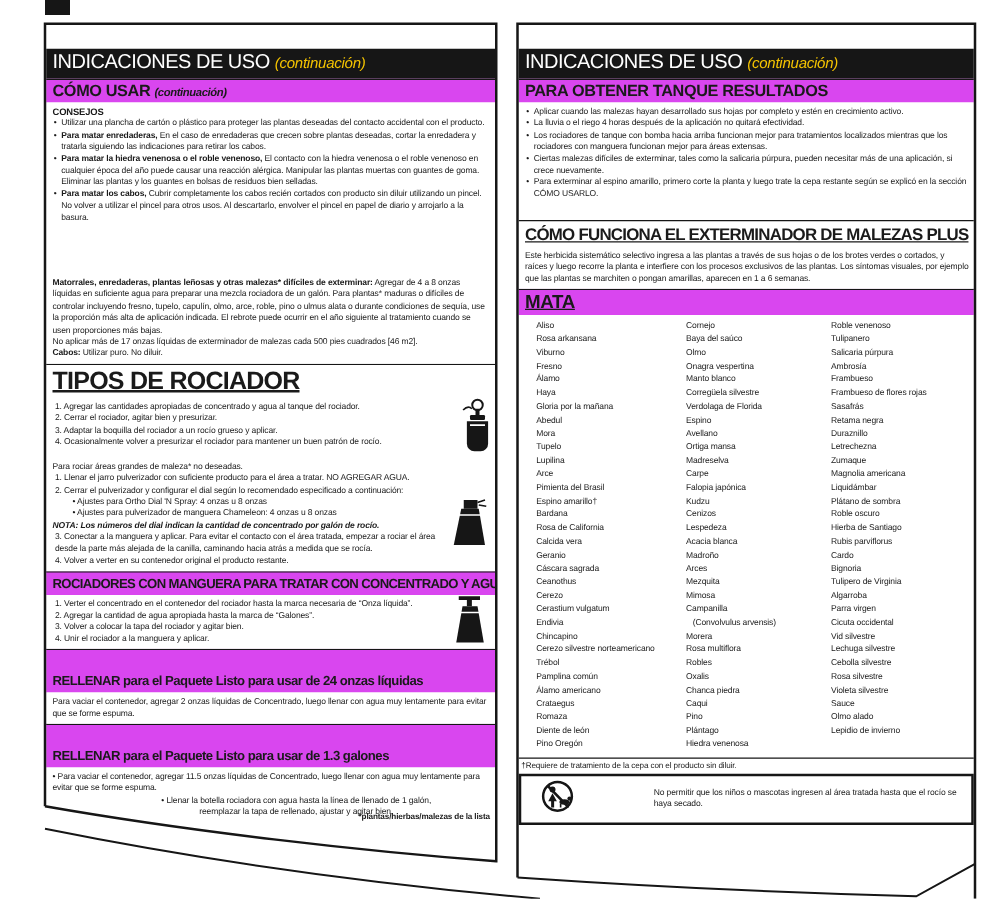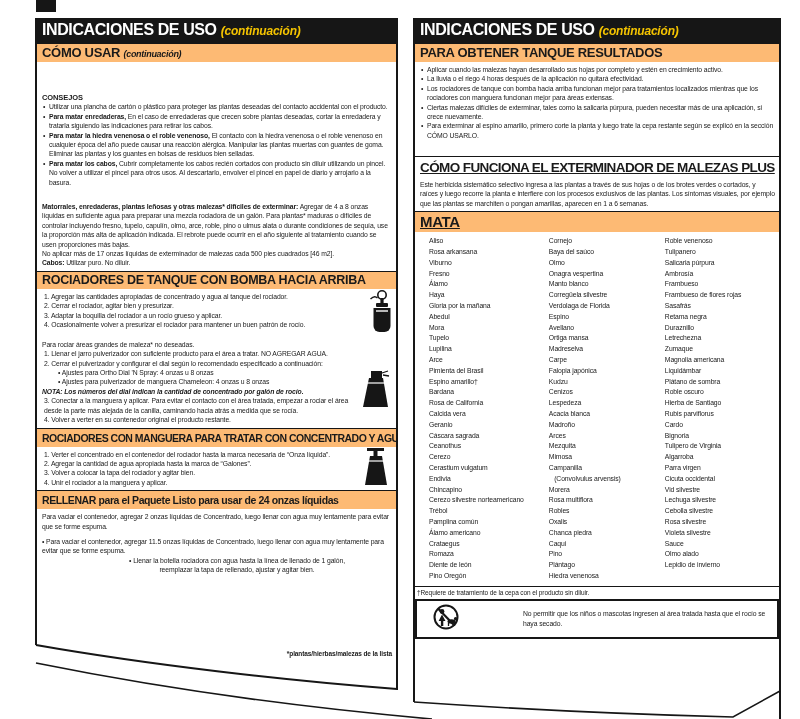--- a/index.html
+++ b/index.html
@@ -7,48 +7,48 @@
     width:800px; height:719px; position:relative; overflow:hidden;
     background:#ffffff; color:#1a1a1a;
     font-family:"Liberation Sans", sans-serif;
     -webkit-font-smoothing:antialiased;
   }
   .panel { position:absolute; top:19px; }
   #left-panel  { left:37px;  width:359px; }
   #right-panel { left:415px; width:364px; }
 
   .titlebar {
-    background:#161616; color:#fff;
-    font-weight:bold; font-size:16px; letter-spacing:-0.4px;
+    margin-top:20px; background:#161616; color:#fff;
+    font-weight:normal; font-size:16px; letter-spacing:-0.4px;
     padding:2px 6px 4px 5px; white-space:nowrap; overflow:hidden;
   }
   .titlebar .cont { color:#F5C400; font-style:italic; font-size:12px; letter-spacing:-0.2px; }
 
   .ybar {
-    background:#fdba74; border-top:1px solid #161616;
+    background:#d946ef; border-top:1px solid #161616;
     font-weight:bold; font-size:13px; letter-spacing:-0.3px;
     padding:1px 5px 2px; white-space:nowrap; overflow:hidden;
   }
   .ybar .cont { font-style:italic; font-size:9px; }
   .ybar.small  { font-size:12.5px; }
   .ybar.xsmall { font-size:10.5px; letter-spacing:-0.5px; padding-top:3px; padding-bottom:3px; }
-  .ybar.rellenar { font-size:10.5px; letter-spacing:-0.4px; padding-top:3px; padding-bottom:3px; }
+  .ybar.rellenar { font-size:10.5px; letter-spacing:-0.4px; padding-top:19px; padding-bottom:3px; }
 
   .bigheader {
     border-top:1px solid #161616; background:#fff;
     font-weight:bold; font-size:20px; letter-spacing:-0.6px;
     padding:2px 5px 1px; white-space:nowrap; overflow:hidden;text-decoration:underline;
   }
   .bigheader.long { font-size:13.5px; letter-spacing:-0.6px; padding-top:3px; padding-bottom:2px; }
 
   .content {
     padding:3px 4px 3px 5px; font-size:6.8px; line-height:9.4px; letter-spacing:-0.1px;
     position:relative; background:#fff;
   }
-  .content .subhead { font-weight:bold; font-size:7.5px;margin-top:28px; }
+  .content .subhead { font-weight:bold; font-size:7.5px; }
   .bullet { position:relative; padding-left:7px; }
   .bullet::before { content:"•"; position:absolute; left:1px; top:0; }
   .step-line { padding-left:2px; }
   .sub-indent { padding-left:16px; }
   .nota { font-weight:bold; font-style:italic; }
   .center-line { text-align:center; padding-left:40px; }
   b { letter-spacing:-0.1px; }
 
   .footnote-left {
     position:absolute; left:37px; top:650px; width:355px;
@@ -103,22 +103,22 @@
     <div class="bullet"><b>Para matar los cabos,</b><span> Cubrir completamente los cabos recién cortados con producto sin diluir utilizando un pincel. No volver a utilizar el pincel para otros usos. Al descartarlo, envolver el pincel en papel de diario y arrojarlo a la basura.</span></div>
   </div>
 
 
   <div class="content min-cuanto">
     <div><b>Matorrales, enredaderas, plantas leñosas y otras malezas* difíciles de exterminar:</b><span> Agregar de 4 a 8 onzas líquidas en suficiente agua para preparar una mezcla rociadora de un galón. Para plantas* maduras o difíciles de controlar incluyendo fresno, tupelo, capulín, olmo, arce, roble, pino o ulmus alata o durante condiciones de sequía, use la proporción más alta de aplicación indicada. El rebrote puede ocurrir en el año siguiente al tratamiento cuando se usen proporciones más bajas.</span></div>
     <div>No aplicar más  de 17 onzas líquidas de exterminador de malezas cada 500 pies cuadrados [46 m2].</div>
     <div><b>Cabos:</b><span> Utilizar puro. No diluir.</span></div>
   </div>
 
-
-  <div class="ybar small">ROCIADORES DE TANQUE CON BOMBA HACIA ARRIBA</div>
+  <div class="bigheader">TIPOS DE ROCIADOR</div>
+
   <div class="content min-tanque pad-icon">
     <div>
         <div class="step-line">1. Agregar las cantidades apropiadas de concentrado y agua al tanque del rociador.</div>
         <div class="step-line">2. Cerrar el rociador, agitar bien y presurizar.</div>
         <div class="step-line">3. Adaptar la boquilla del rociador a un rocío grueso y aplicar.</div>
         <div class="step-line">4. Ocasionalmente volver a presurizar el rociador para mantener  un buen patrón de rocío.</div>
       </div>
     <span class="icon-right" style="top:0px;">
       <svg width="24" height="44" viewBox="0 0 24 44">
         <circle cx="15" cy="6" r="4.2" fill="none" stroke="#161616" stroke-width="1.6"></circle>
@@ -166,20 +166,21 @@
         <path d="M7 14 h16" stroke="#fff" stroke-width="1.2"></path>
       </svg>
     </span>
   </div>
 
   <div class="ybar rellenar">RELLENAR para el Paquete Listo para usar de 24 onzas líquidas</div>
   <div class="content">
     <div>Para vaciar el contenedor, agregar 2 onzas líquidas de Concentrado, luego llenar con agua muy lentamente para evitar que se forme espuma.</div>
   </div>
 
+  <div class="ybar rellenar">RELLENAR para el Paquete Listo para usar de  1.3 galones</div>
   <div class="content">
     <div>• Para vaciar el contenedor, agregar 11.5 onzas líquidas de Concentrado, luego llenar con agua muy lentamente para evitar que se forme espuma.</div>
     <div class="center-line">• Llenar la botella rociadora con agua hasta la línea de llenado de 1 galón,</div>
     <div class="center-line">reemplazar la tapa de rellenado, ajustar y agitar bien.</div>
   </div>
 
 </div>
 
 <div class="footnote-left">*plantas/hierbas/malezas de la lista</div>
 

